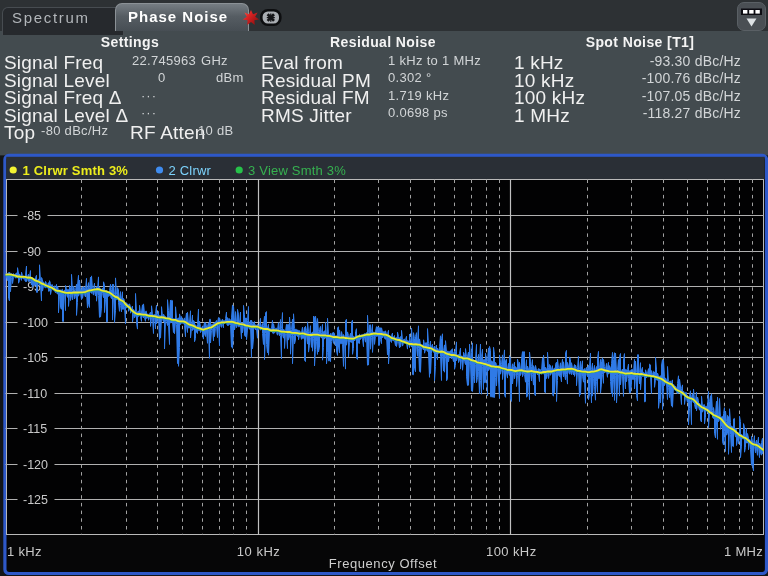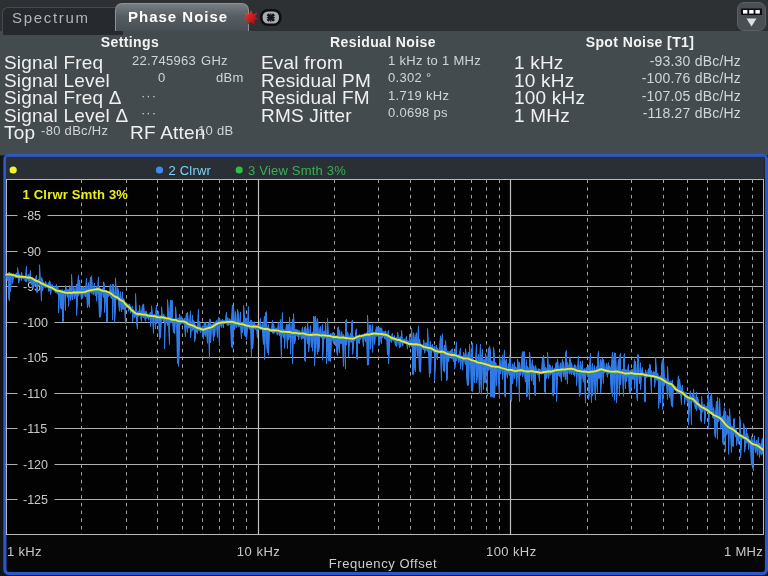--- a/index.html
+++ b/index.html
@@ -173,15 +173,15 @@
   <text x="511.3" y="404" font-size="13" letter-spacing="0.4" fill="#c9c9c9" text-anchor="middle">100 kHz</text>
   <text x="763" y="404" font-size="13" letter-spacing="0.3" fill="#c9c9c9" text-anchor="end">1 MHz</text>
   <text x="383" y="415.5" font-size="13" letter-spacing="0.55" fill="#cecece" text-anchor="middle">Frequency Offset</text>
 </svg>
 
 <svg class="abs" style="left:0;top:152px" width="360" height="30" viewBox="0 0 360 30">
   <circle cx="13.2" cy="18" r="3.6" fill="#f2f233"></circle>
   <circle cx="159.5" cy="18" r="3.6" fill="#3f8cf0"></circle>
   <circle cx="239.2" cy="18" r="3.6" fill="#27c24a"></circle>
 </svg>
-<div class="leg" style="left:22.5px;color:#eded1c;font-weight:bold;margin-top:24px;">1 Clrwr Smth 3%</div>
+<div class="leg" style="left:22.5px;color:#eded1c;font-weight:bold;">1 Clrwr Smth 3%</div>
 <div class="leg" style="left:168.5px;color:#7dd3fc;">2 Clrwr</div>
 <div class="leg" style="left:248px;color:#36b150;text-align:right;">3 View Smth 3%</div>
 
 </body></html>

